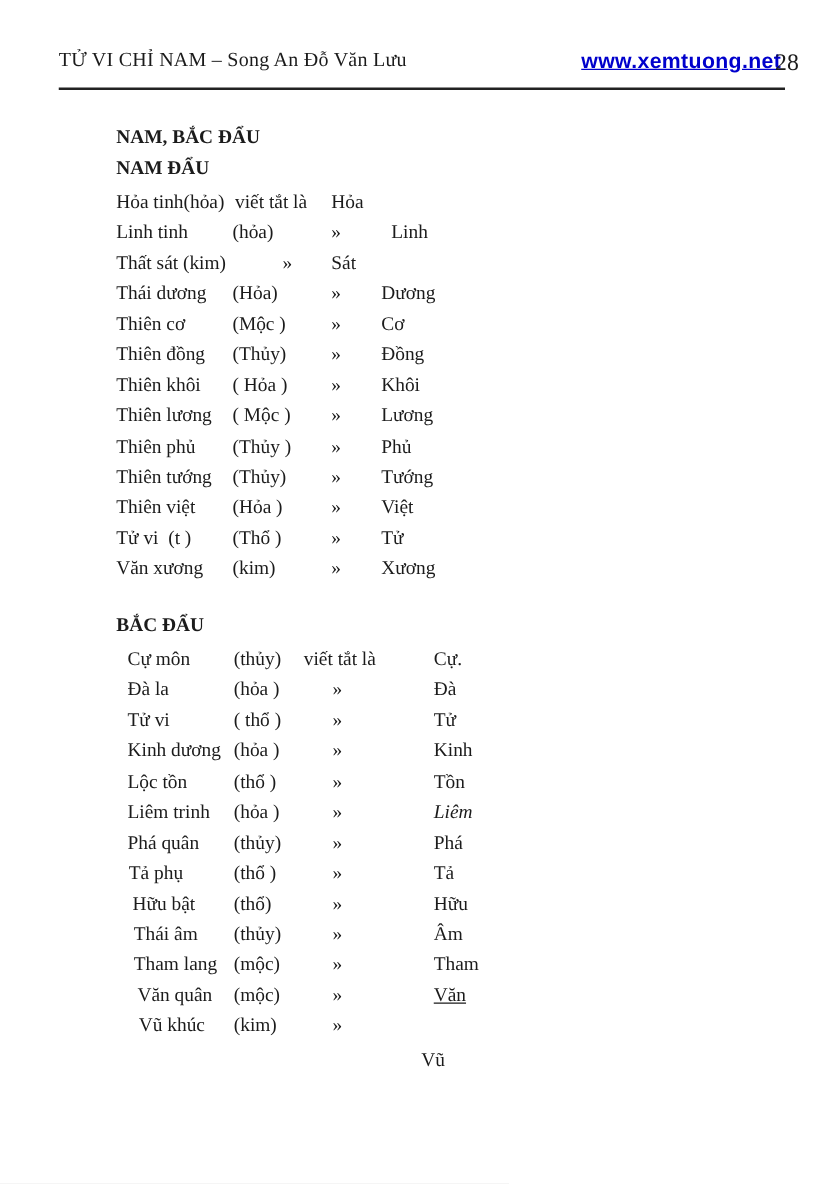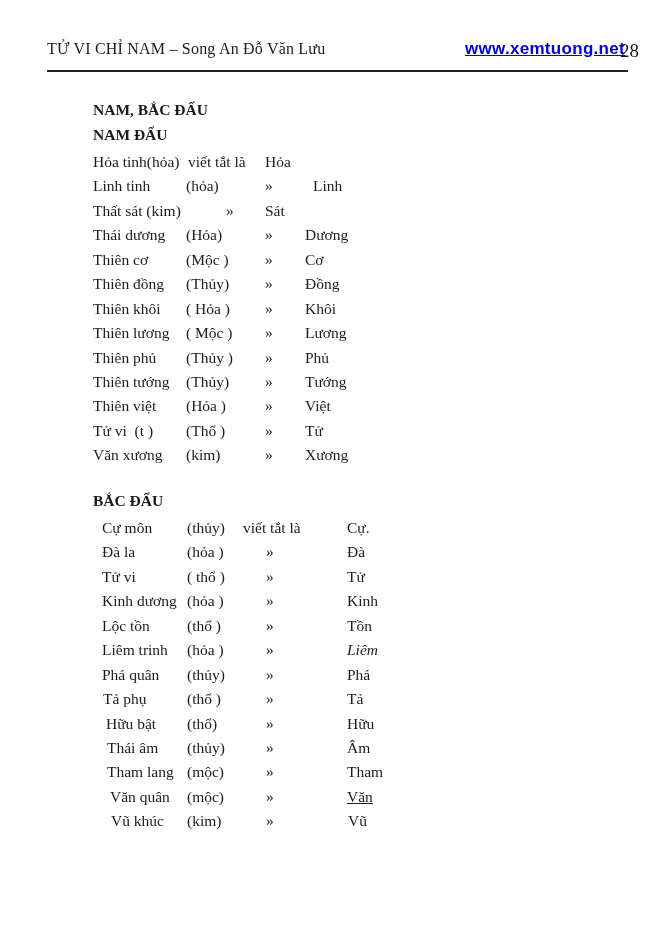--- a/index.html
+++ b/index.html
@@ -250,16 +250,16 @@
       <div class="trow">
         <span class="cell n" style="left: 110px;">Văn quân</span>
         <span class="cell e" style="left: 187px;">(mộc)</span>
         <span class="cell m" style="left: 266px;">»</span>
         <span class="cell a" style="left: 347px; text-decoration: underline;">Văn</span>
       </div>
       <div class="trow">
         <span class="cell n" style="left: 111px;">Vũ khúc</span>
         <span class="cell e" style="left: 187px;">(kim)</span>
         <span class="cell m" style="left: 266px;">»</span>
-        <span class="cell a" style="left: 348px;">Vũ</span>
+        <span class="cell a" style="left: 337px; margin-top: 28px;">Vũ</span>
       </div>
     </div>
 </div>
 
 </body></html>

